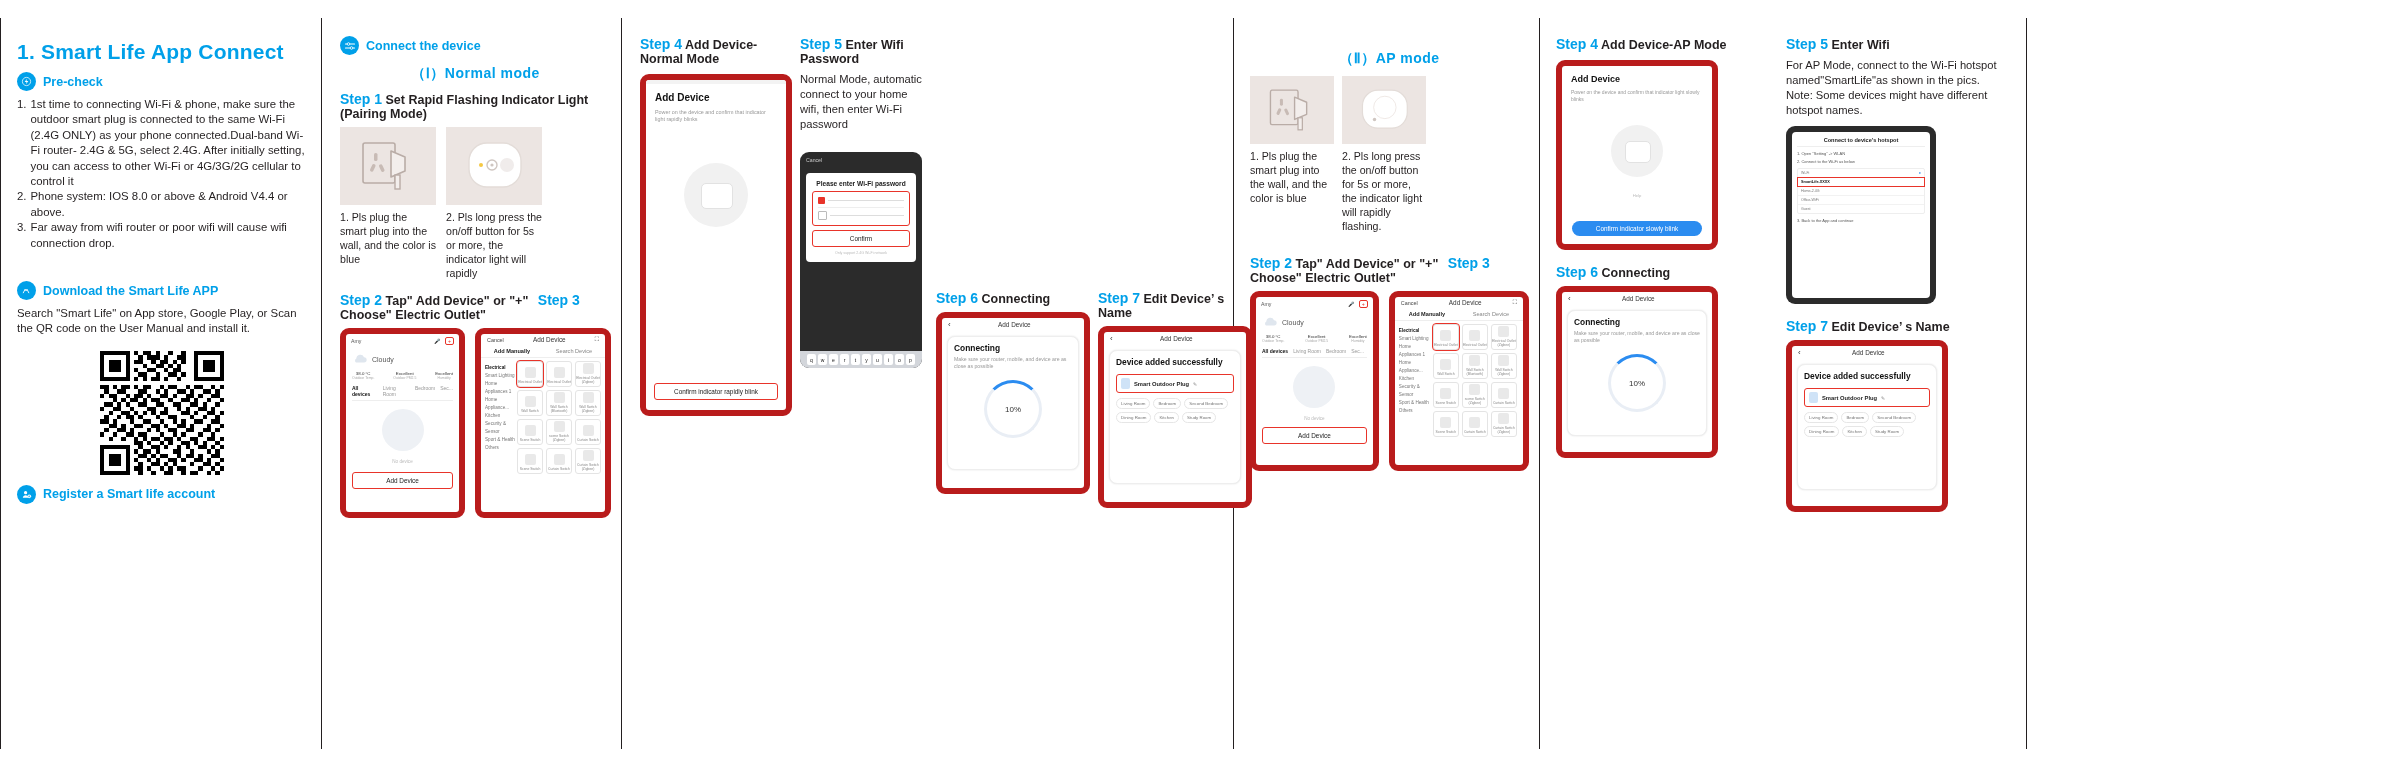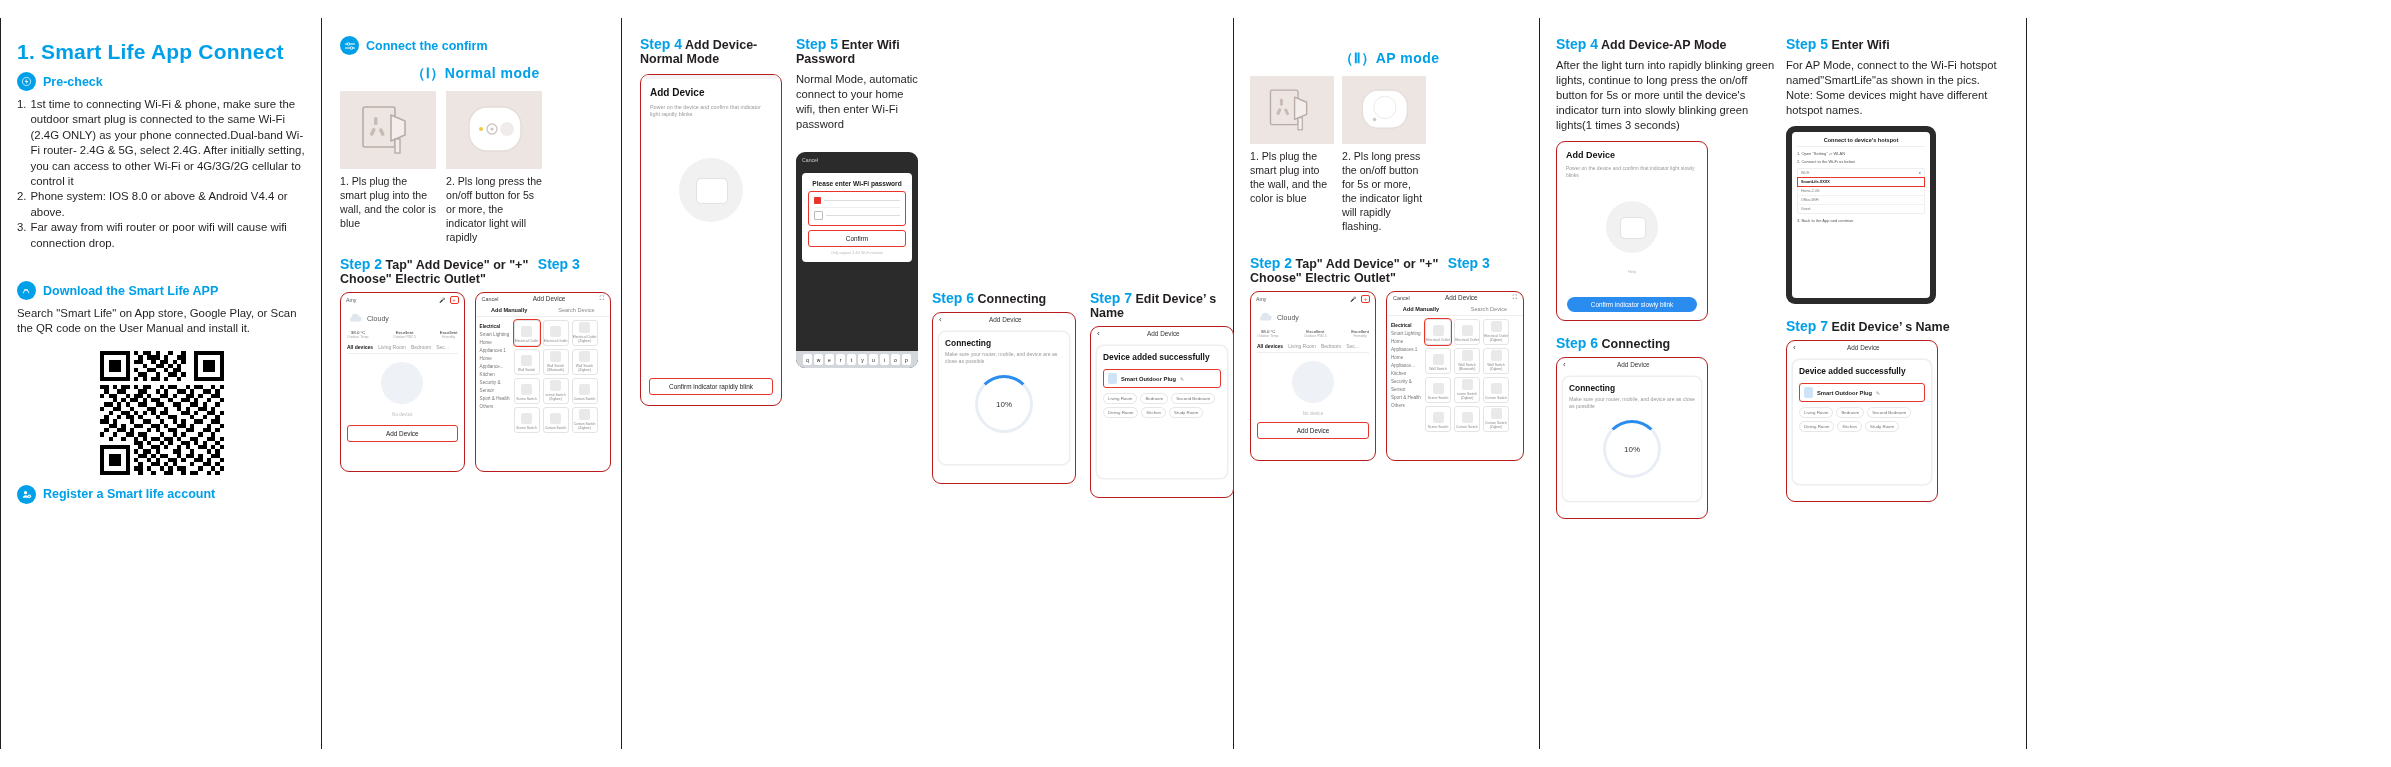--- a/index.html
+++ b/index.html
@@ -23,21 +23,21 @@
   .steph{font-size:12.5px;margin:8px 0 6px 0;font-weight:bold;color:#231f20;}
   .steph .sn{color:#00a0e9;font-size:14px;font-weight:bold;}
   .stepbody{font-size:11.2px;line-height:15px;}
   .illos{display:flex;gap:10px;justify-content:flex-start;}
   .illo{width:96px;}
   .illobox{width:96px;height:78px;background:#ece5e2;display:flex;align-items:center;justify-content:center;}
   .illocap{font-size:10.6px;line-height:14px;margin-top:5px;}
   .tapline{font-size:12.5px;font-weight:bold;margin:12px 0 6px 0;}
   .tapline .sn{color:#00a0e9;font-size:14px;}
   
-  .phone{background:#fff;border:1px solid #b91c1c;border-radius:9px;overflow:hidden;position:relative;}
+  .phone{background:#fff;border:6px solid #b91c1c;border-radius:9px;overflow:hidden;position:relative;}
   .ph-status{display:flex;justify-content:space-between;align-items:center;font-size:5.2px;color:#555;padding:3px 5px 1px 5px;}
   .ph-nav{display:flex;justify-content:space-between;align-items:center;padding:2px 6px;font-size:6.2px;color:#333;}
   .ph-title{font-size:6.4px;color:#333;}
   .ph-tabs{display:flex;justify-content:space-around;font-size:5.6px;color:#888;border-bottom:1px solid #eee;padding:3px 0;}
   .ph-tabs .act{color:#222;font-weight:bold;}
   .grid-row{display:flex;gap:3px;margin-bottom:3px;}
   .gcell{width:26px;height:26px;border:1px solid #e4e4e4;border-radius:3px;background:#fff;display:flex;flex-direction:column;align-items:center;justify-content:flex-end;padding-bottom:2px;box-sizing:border-box;}
   .gcell .gi{width:11px;height:11px;background:#e9e9e9;border-radius:2px;margin-bottom:2px;}
   .gcell .gt{font-size:3.4px;color:#888;line-height:4px;text-align:center;}
   .redbox{outline:1.3px solid #e8342a;outline-offset:0;}
@@ -361,25 +361,29 @@
   <div class="panel" style="width:300px">
     <div class="pad" style="padding-left:18px;padding-right:10px;">
       <div class="sect" style="margin-top:2px">
         <span class="cicon">
           <svg width="12" height="12" viewBox="0 0 24 24">
               <path d="M3 8h18M3 16h18" stroke="#fff" stroke-width="2.4" stroke-linecap="round"></path>
               <circle cx="9" cy="8" r="2.6" fill="#00a0e9" stroke="#fff" stroke-width="1.6"></circle>
               <circle cx="15" cy="16" r="2.6" fill="#00a0e9" stroke="#fff" stroke-width="1.6"></circle>
             </svg>
         </span>
-        <span class="lbl">Connect the confirm</span>
+        <span class="lbl">Connect the device</span>
       </div>
 
       <div class="modehdr">（Ⅰ）Normal mode</div>
 
+      <div class="steph">
+        <span class="sn">Step 1</span>
+        <span>Set Rapid Flashing Indicator Light (Pairing Mode)</span>
+      </div>
 
       <div class="illos">
         <div class="illo">
           <div class="illobox">
             <svg width="62" height="58" viewBox="0 0 62 58">
                 <rect x="6" y="6" width="32" height="40" rx="2" fill="none" stroke="#b9aca6" stroke-width="1.6"></rect>
                 <rect x="17" y="16" width="3.5" height="8" rx="1.6" fill="#c8bbb5"></rect>
                 <rect x="14" y="27" width="3.5" height="8" rx="1.6" transform="rotate(25 16 31)" fill="#c8bbb5"></rect>
                 <rect x="23" y="27" width="3.5" height="8" rx="1.6" transform="rotate(-25 25 31)" fill="#c8bbb5"></rect>
                 <path d="M34 14l14 6v14l-14 6z" fill="#f3eeec" stroke="#b9aca6" stroke-width="1.6" stroke-linejoin="round"></path>
@@ -820,21 +824,20 @@
   </div>
 
   <div class="panel lastp" style="width:487px">
     <div class="pad" style="display:flex;gap:8px;padding-left:16px;">
 
       <div style="width:222px">
         <div class="steph" style="margin-top:2px">
           <span class="sn">Step 4</span>
           <span>Add Device-AP Mode</span>
         </div>
-        <div class="stepbody">After the light turn into rapidly blinking green lights, continue to long press the on/off button for 5s or more until the device's indicator turn into slowly blinking green lights(1 times 3 seconds)</div>
 
         <div class="phone" style="width:150px;height:178px;margin-top:8px">
           <div style="padding:8px 9px;">
             <div class="ttl-b" style="font-size:9px">Add Device</div>
             <div class="sub-s" style="font-size:5px;margin-top:5px">Power on the device and confirm that indicator light slowly blinks</div>
             <div style="margin:22px auto 0;width:52px;height:52px;border-radius:50%;background:#f1f1f1;position:relative;">
               <div style="position:absolute;left:14px;top:16px;width:24px;height:20px;border-radius:5px;background:#fff;border:1px solid #e2e2e2"></div>
             </div>
             <div style="text-align:center;font-size:4.2px;color:#bbb;margin-top:16px">Help</div>
           </div>

